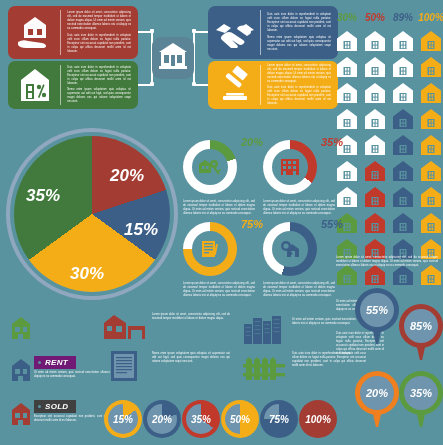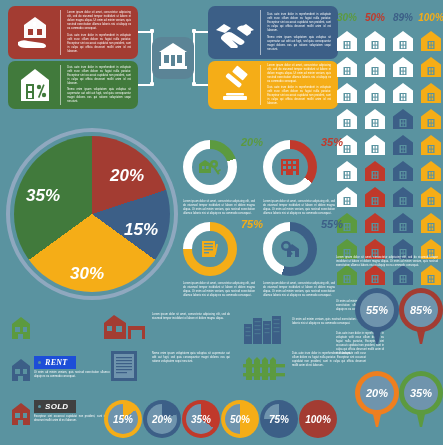--- a/index.html
+++ b/index.html
@@ -118,21 +118,21 @@
     padding: 0 8px 0 11px; position: relative;
     color: #fff; font-size: 8px; font-weight: bold; font-style: italic;
     letter-spacing: .3px;
   }
   .tag::before {
     content: ""; position: absolute; left: 3.5px; top: 4.5px;
     width: 3.5px; height: 3.5px; border-radius: 50%;
     background: #5a93a0;
   }
   .t-green  { background: #5c9a3f; }
-  .t-blue   { background: #1d4ed8; font-family: Liberation Serif, serif; }
+  .t-blue   { background: #701a75; }
   .t-red    { background: #404040; }
   .tag-text { margin-top: 2px; }
 
   
   .circ-row { position: absolute; display: flex; }
   .circ {
     width: 38px; height: 38px; border-radius: 50%;
     position: relative; margin-right: 1px;
   }
   .circ .inner {
@@ -1074,21 +1074,21 @@
       </div>
     </div>
 
   <div class="pin" id="pin-0" style="left:355px; top:288px;">
     <div class="tail" style="background: rgb(60, 95, 135); clip-path: polygon(0% 0%, 100% 0%, 58% 100%, 42% 100%);"></div>
     <div class="head" style="background: rgb(60, 95, 135);">
         <div class="inner"></div>
       </div>
     <div class="pct">55%</div>
   </div>
-  <div class="pin" id="pin-1" style="left:399px; top:288px;">
+  <div class="pin" id="pin-1" style="left:399px; top:304px;">
     <div class="tail" style="background: rgb(163, 60, 50); clip-path: polygon(0% 0%, 100% 0%, 58% 100%, 42% 100%);"></div>
     <div class="head" style="background: rgb(163, 60, 50);">
         <div class="inner"></div>
       </div>
     <div class="pct">85%</div>
   </div>
   <div class="pin" id="pin-2" style="left:355px; top:371px;">
     <div class="tail" style="background: rgb(239, 127, 31); clip-path: polygon(0% 0%, 100% 0%, 58% 100%, 42% 100%);"></div>
     <div class="head" style="background: rgb(239, 127, 31);">
         <div class="inner"></div>

